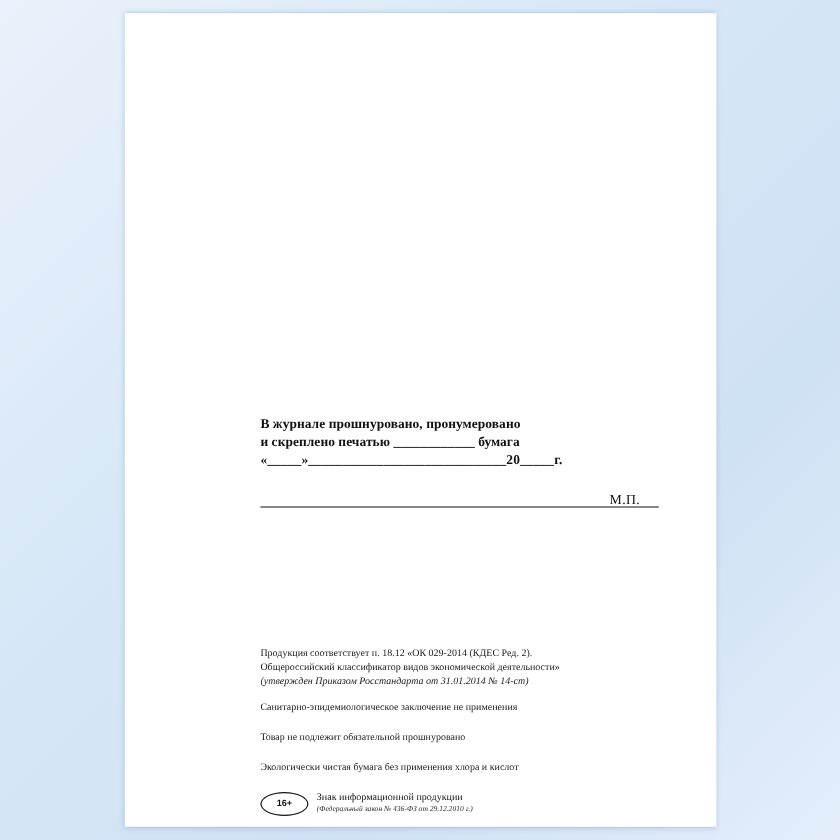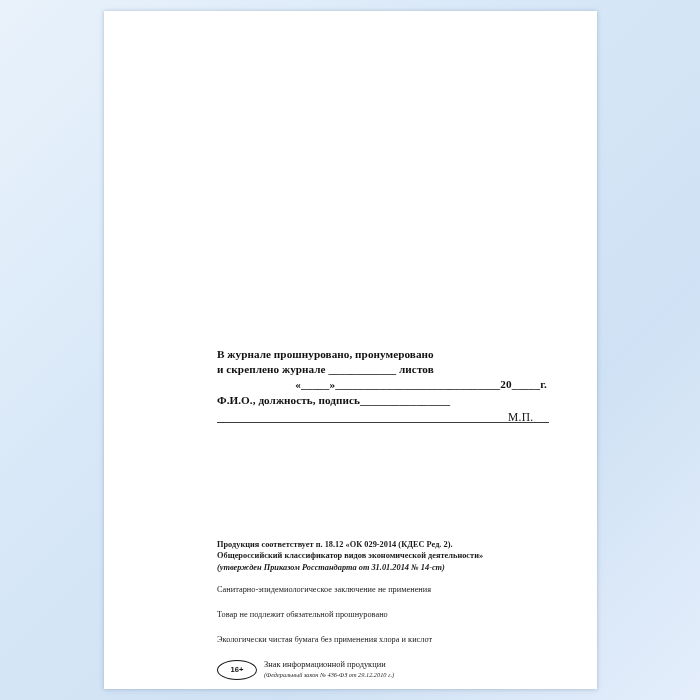--- a/index.html
+++ b/index.html
@@ -47,21 +47,20 @@
     font-size: 11.2px;
     line-height: 15.2px;
     font-weight: bold;
   }
   .cert-block .line {
     white-space: nowrap;
     letter-spacing: 0.05px;
   }
   .cert-block .line.indent {
     letter-spacing: 0.1px;
-    text-align: right;
   }
   .rule-long {
     position: absolute;
     left: 113px;
     top: 411px;
     width: 332px;
     border-top: 1px solid #3a3a3a;
     height: 0;
   }
   .mp {
@@ -82,21 +81,20 @@
     color: #1a1a1a;
   }
   .legal .p {
     font-size: 8.3px;
     line-height: 11.3px;
     margin: 0 0 12px 0;
     letter-spacing: 0.02px;
   }
   .legal .p.tight {
     margin-bottom: 11px;
-    font-weight: bold;
   }
   .legal .p .it {
     font-style: italic;
   }
   .legal .p.single {
     margin-bottom: 14px;
   }
 
   .info-row {
     position: relative;
@@ -137,23 +135,22 @@
 </style>
 </head>
 <body>
 
 <div class="scene">
   <div class="page">
     <div class="page-inner">
 
       <div class="cert-block">
         <div class="line">В журнале прошнуровано, пронумеровано</div>
-        <div class="line">и скреплено журнале ____________ листов</div>
+        <div class="line">и скреплено печатью ____________ бумага</div>
         <div class="line indent">«_____»_____________________________20_____г.</div>
-        <div class="line">Ф.И.О., должность, подпись________________</div>
       </div>
 
       <div class="rule-long"></div>
 
       <div class="mp">М.П.</div>
 
       <div class="legal">
         <div class="p tight">
           <span>Продукция соответствует п. 18.12 «ОК 029-2014 (КДЕС Ред. 2).</span><br>
           <span>Общероссийский классификатор видов экономической деятельности»</span><br>

